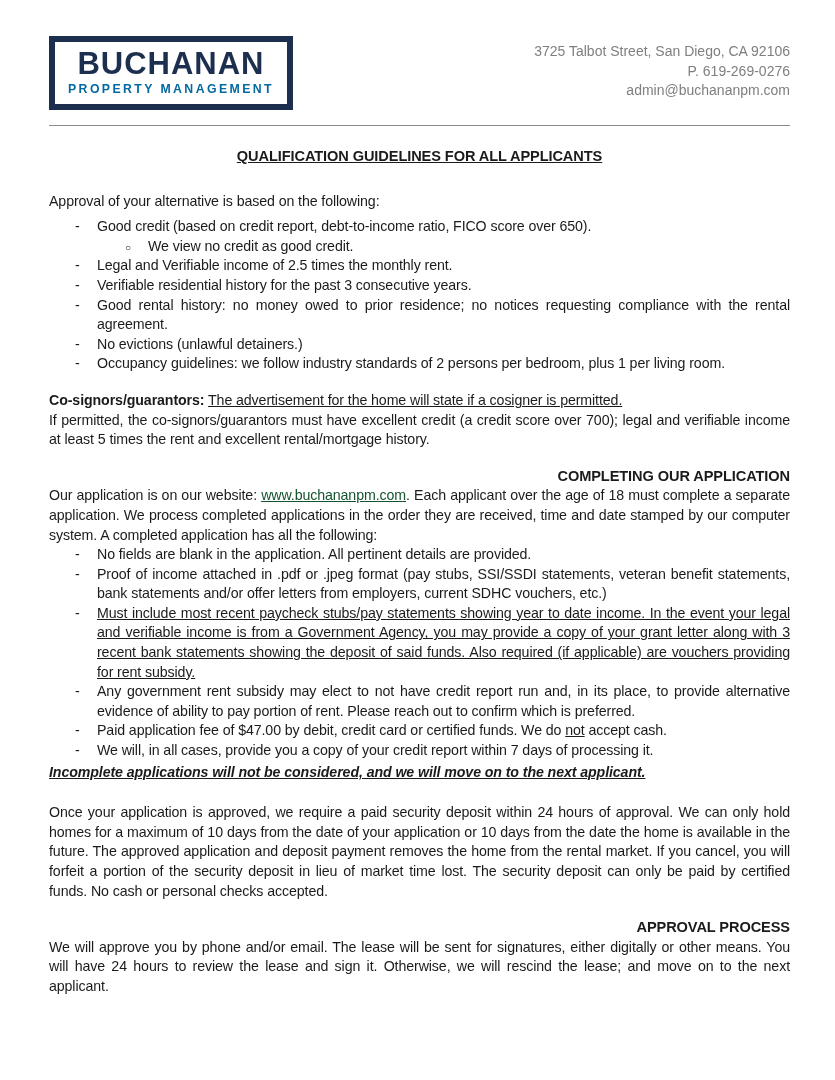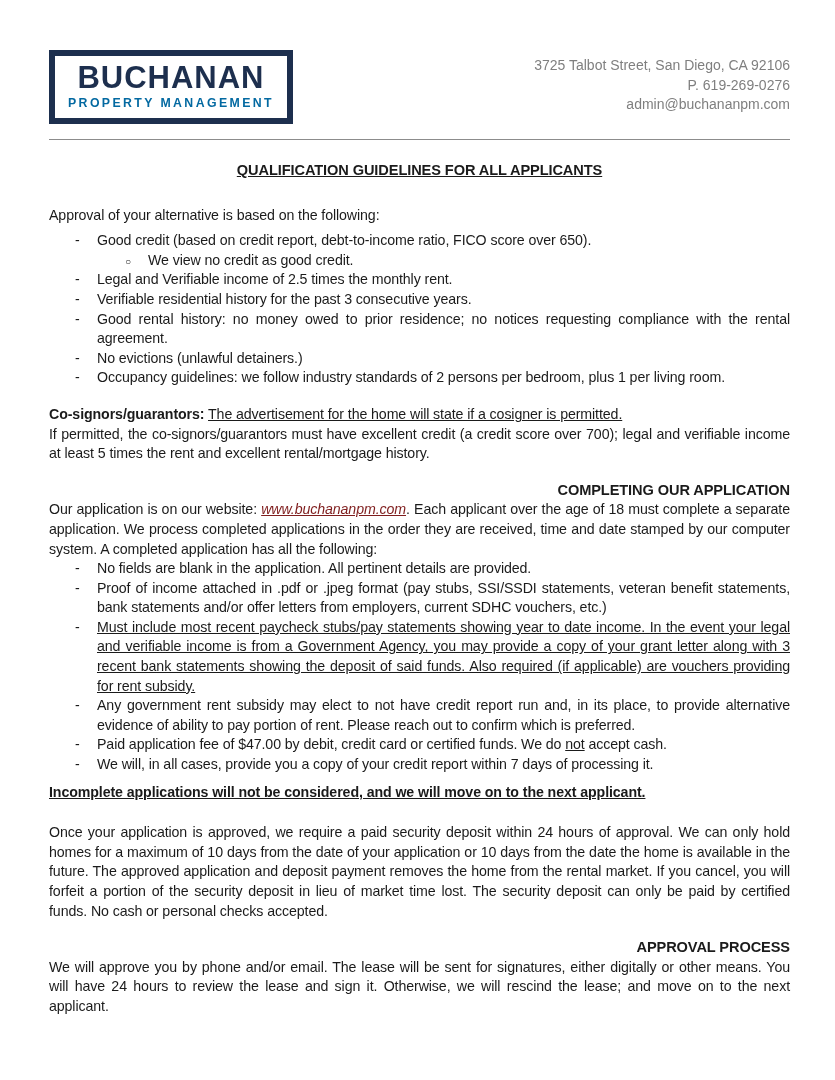--- a/index.html
+++ b/index.html
@@ -8,21 +8,21 @@
     position: relative;
     width: 835px;
     height: 1080px;
     margin: 0 auto;
     background: #ffffff;
     font-family: "Liberation Sans", "DejaVu Sans", sans-serif;
     font-size: 14.2px;
     letter-spacing: -0.1px;
     line-height: 19.6px;
     color: #1b1b1b;
-    padding: 50px 45px 10px 49px;
+    padding: 36px 45px 10px 49px;
     overflow: hidden;
   }
 
   
   .header { display: flex; justify-content: space-between; align-items: flex-start; }
   .logo {
     border: 6px solid #1d2f4e;
     background: #ffffff;
     padding: 5px 13px 7px 13px;
     display: inline-block;
@@ -73,21 +73,21 @@
     font-weight: 700;
   }
 
   
   .para { text-align: justify; }
   .mt-blank { margin-top: 17px; }
   .mt-big { margin-top: 25px; }
   .b { font-weight: 700; }
   .u { text-decoration: underline; }
   .bu { font-weight: 700; text-decoration: underline; }
-  .link { color: #7f1d1d; text-decoration: underline; cursor: pointer; font-style: italic; }
+  .link { color: #14532d; text-decoration: underline; cursor: pointer; }
 
   
   .bullet {
     display: grid;
     grid-template-columns: 22px 1fr;
     padding-left: 26px;
   }
   .bullet.sub {
     grid-template-columns: 23px 1fr;
     padding-left: 76px;
@@ -174,20 +174,20 @@
   </div>
   <div class="bullet">
     <span class="marker">-</span>
     <span class="btext"><span>Paid application fee of $47.00 by debit, credit card or certified funds. We do </span><span class="u">not</span><span> accept cash.</span></span>
   </div>
   <div class="bullet">
     <span class="marker">-</span>
     <span class="btext">We will, in all cases, provide you a copy of your credit report within 7 days of processing it.</span>
   </div>
 
-  <div class="bu" style="margin-top:8px;">Incomplete applications will not be considered, and we will move on to the next applicant.</div>
+  <div class="bu" style="margin-top:2px;font-style:italic;">Incomplete applications will not be considered, and we will move on to the next applicant.</div>
 
   <p class="para" style="margin-top:21px;">Once your application is approved, we require a paid security deposit within 24 hours of approval. We can only hold homes for a maximum of 10 days from the date of your application or 10 days from the date the home is available in the future. The approved application and deposit payment removes the home from the rental market. If you cancel, you will forfeit a portion of the security deposit in lieu of market time lost. The security deposit can only be paid by certified funds. No cash or personal checks accepted.</p>
 
   <div class="section-heading mt-blank">APPROVAL PROCESS</div>
   <p class="para">We will approve you by phone and/or email. The lease will be sent for signatures, either digitally or other means. You will have 24 hours to review the lease and sign it. Otherwise, we will rescind the lease; and move on to the next applicant.</p>
 
 </div>
 
 </body></html>

